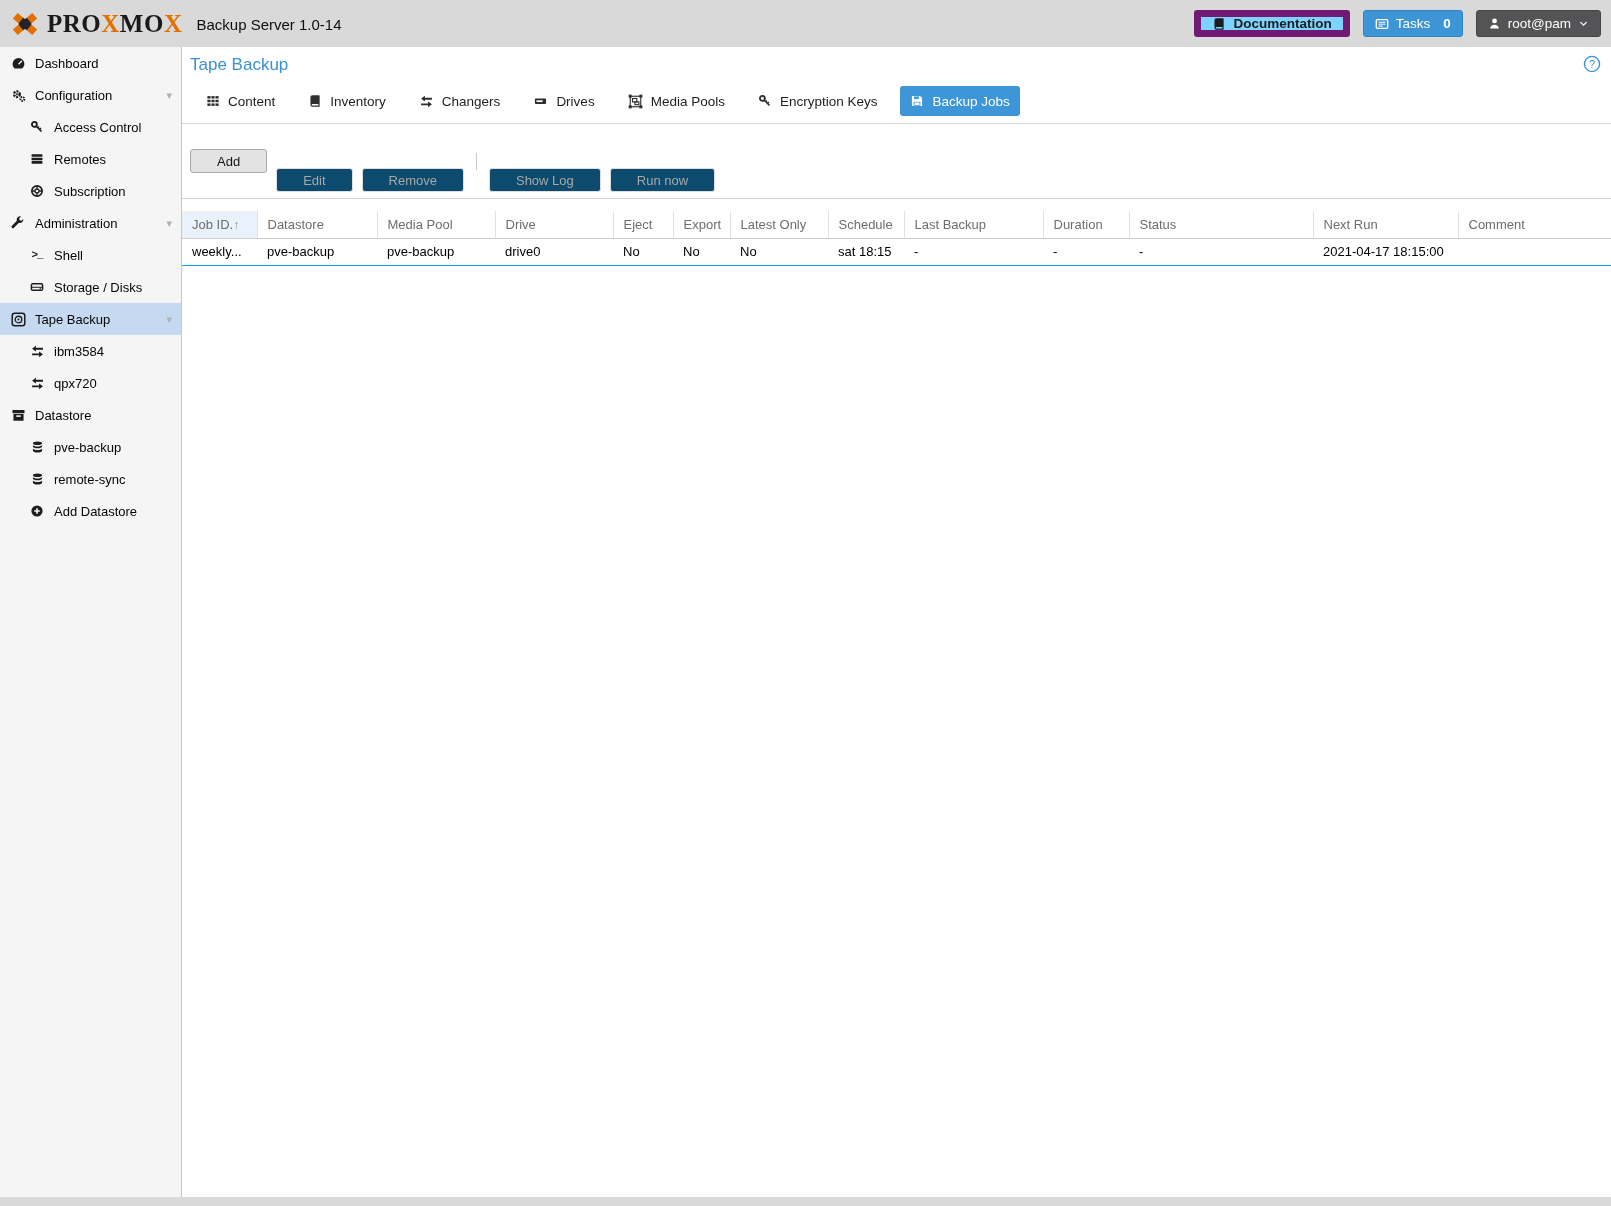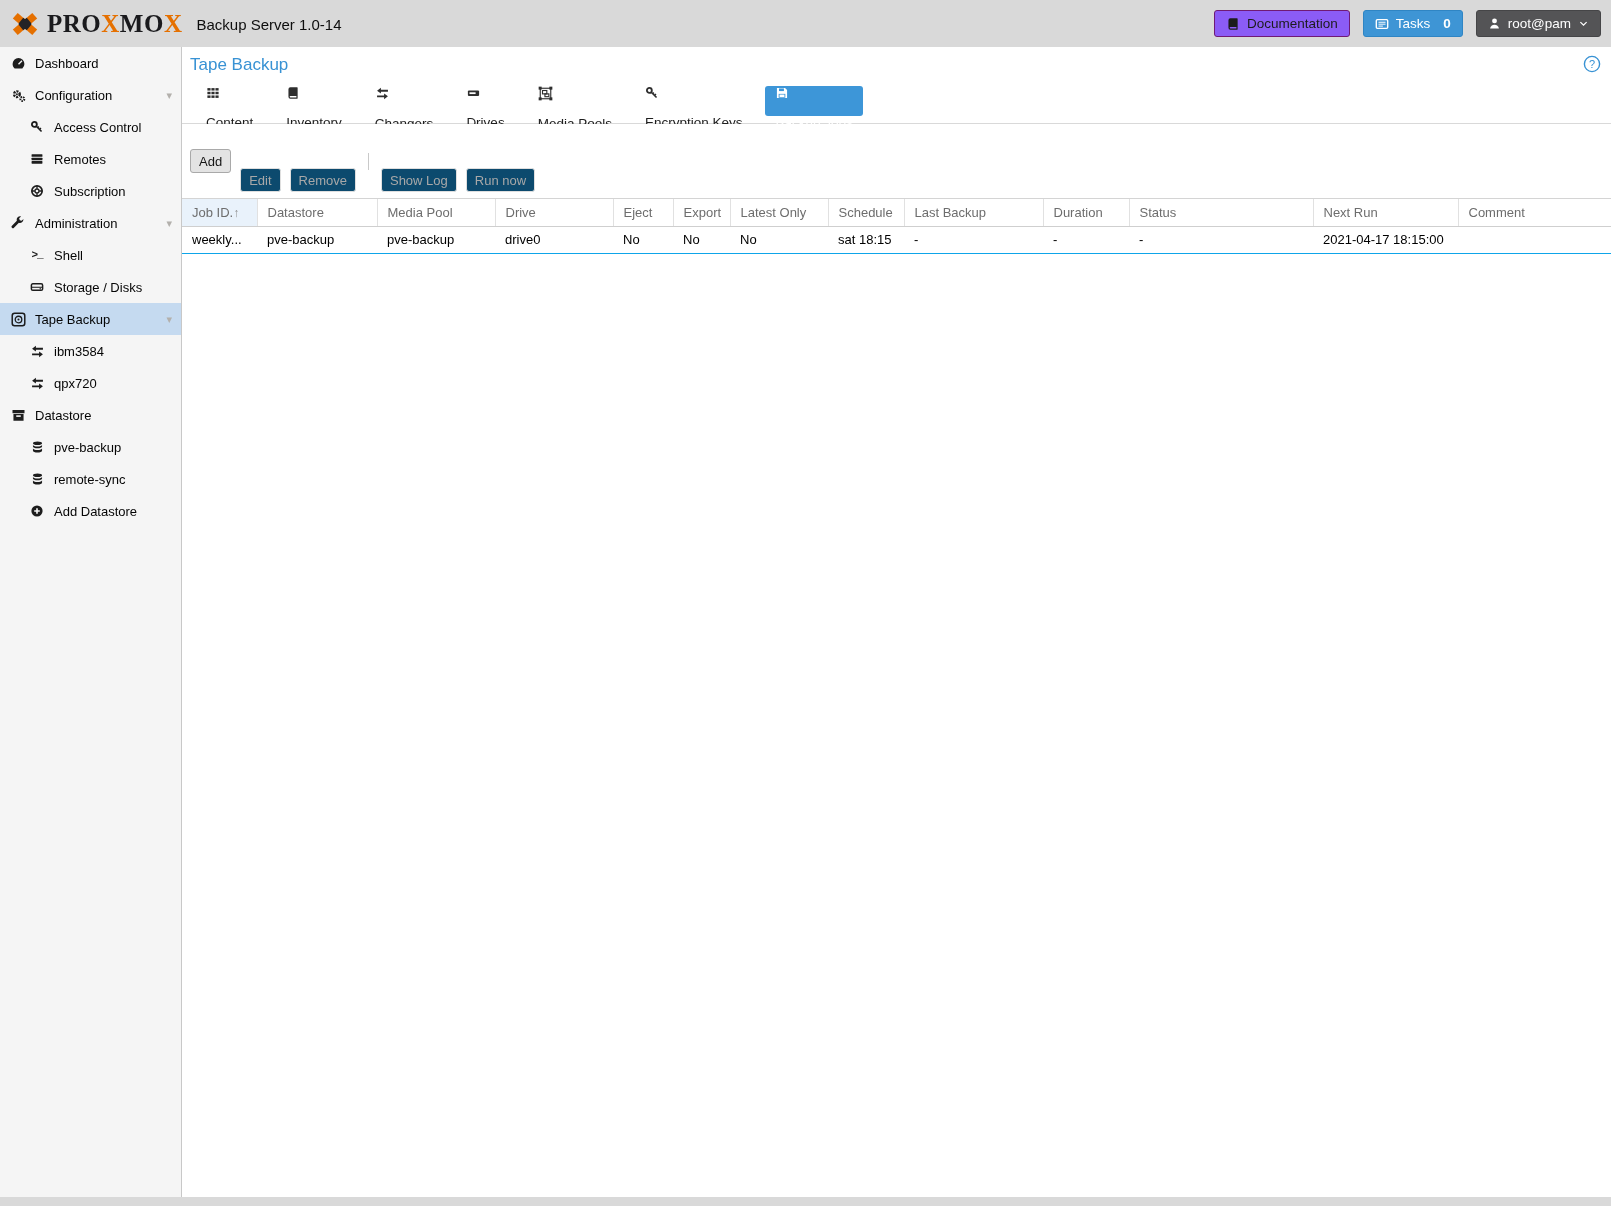--- a/index.html
+++ b/index.html
@@ -8,21 +8,21 @@
   .app { width:1611px; height:1206px; display:flex; flex-direction:column; }
 
   
   .topbar { height:47px; flex:0 0 47px; background:#d9d9d9; display:flex; align-items:center; padding:0 10px; }
   .brand { display:flex; align-items:center; gap:7px; }
   .brand-text { font-size:25px; font-weight:bold; letter-spacing:.5px; color:#1a1a1d;font-family:Liberation Serif, serif; }
   .brand-text .orange { color:#e57000; }
   .app-title { font-size:15px; color:#0e0e0e; margin-left:14px; margin-top:2px; }
   .topbar-right { margin-left:auto; display:flex; align-items:center; gap:13px; }
   .tb-btn { height:27px; display:inline-flex; align-items:center; gap:7px; padding:0 11px; border-radius:3px; font-size:13.5px; cursor:pointer; }
-  .tb-btn.doc { background:#8b5cf6; border:1px solid #701a75; color:#1c1c1c; }
+  .tb-btn.doc { background:#7dd3fc; border:7px solid #701a75; color:#1c1c1c;font-weight:bold; }
   .tb-btn.tasks { background:#3e95d5; border:1px solid #2f85c4; color:#fff; }
   .tb-btn.tasks .count { font-weight:bold; margin-left:6px; }
   .tb-btn.user { background:#545456; border:1px solid #454547; color:#fff; }
   .tb-btn svg { display:block; }
 
   
   .main { flex:1 1 auto; display:flex; min-height:0; }
   .sidebar { width:182px; flex:0 0 182px; background:#f5f5f5; border-right:1px solid #c8c8c8; padding-top:0; }
   .side-item { height:32px; display:flex; align-items:center; gap:9px; padding-left:10px; position:relative; color:#050505; cursor:pointer; white-space:nowrap; }
   .side-item.lv1 { padding-left:29px; }
@@ -32,34 +32,34 @@
   .mono { font-family:"Liberation Mono", monospace; font-weight:bold; font-size:11px; letter-spacing:-1px; }
 
   .content { flex:1 1 auto; background:#fff; display:flex; flex-direction:column; min-width:0; }
 
   
   .content-hd { border-bottom:1px solid #d9d9d9; padding:7px 10px 7px 6px; }
   .title-row { display:flex; justify-content:space-between; align-items:flex-start; }
   .page-title { color:#3892d4; font-size:17px; padding-left:2px; padding-top:1px; }
   .help-btn { cursor:pointer; margin-top:1px; }
   .tabs { display:flex; align-items:center; gap:13px; margin-top:10px; padding-left:8px; }
-  .tab { height:30px; display:inline-flex; align-items:flex-start; gap:15px; padding:0 10px; border-radius:3px; color:#1e1e1e; font-size:13.5px; cursor:pointer; white-space:nowrap;flex-direction:column; }
+  .tab { height:30px; display:inline-flex; align-items:center; gap:8px; padding:0 10px; border-radius:3px; color:#1e1e1e; font-size:13.5px; cursor:pointer; white-space:nowrap; }
   .tab .ticon { display:inline-flex; color:#2e2e2e; }
   .tab.active { background:#3d96d8; color:#fff; }
   .tab.active .ticon { color:#fff; }
 
   
   .toolbar { display:flex; align-items:center; gap:9px; padding:6px 8px; border-bottom:1px solid #d4d4d4; background:#fff; }
-  .btn { height:24px; padding:0 8px; display:inline-flex; align-items:center; border-radius:3px; font-size:13px; background:#e3e3e3; border:1px solid #a9a9a9; color:#141414; cursor:pointer; }
+  .btn { height:24px; padding:0 26px; display:inline-flex; align-items:center; border-radius:3px; font-size:13px; background:#e3e3e3; border:1px solid #a9a9a9; color:#141414; cursor:pointer; }
   .btn.disabled { background:#0c4a6e; border-color:#dfdfdf; color:#a8a8a8; cursor:default;margin-top:38px; }
   .tb-sep { width:1px; height:17px; background:#c9c9c9; margin:0 3px; flex:0 0 1px; }
 
   
   .gridwrap { flex:1 1 auto; overflow:hidden; }
-  table { border-collapse:collapse; table-layout:fixed; width:1429px; }
+  table { border-collapse:collapse; table-layout:fixed; width:1429px;margin-top:12px; }
   th { height:27px; font-weight:normal; color:#6d6d6d; text-align:left; padding:0 10px; border-right:1px solid #e1e1e1; border-bottom:1px solid #cfcfcf; background:#fff; white-space:nowrap; overflow:hidden; cursor:pointer; }
   th.sorted { background:#e9f2fb; }
   th .sort-arrow { color:#8f8f8f; font-size:12px; }
   td { height:27px; padding:0 10px; border-bottom:1px solid #0ea5e9; color:#000; white-space:nowrap; overflow:hidden; }
 
   .bottom-strip { height:9px; flex:0 0 9px; background:#d9d9d9; }
 </style>
 </head>
 <body>
 

